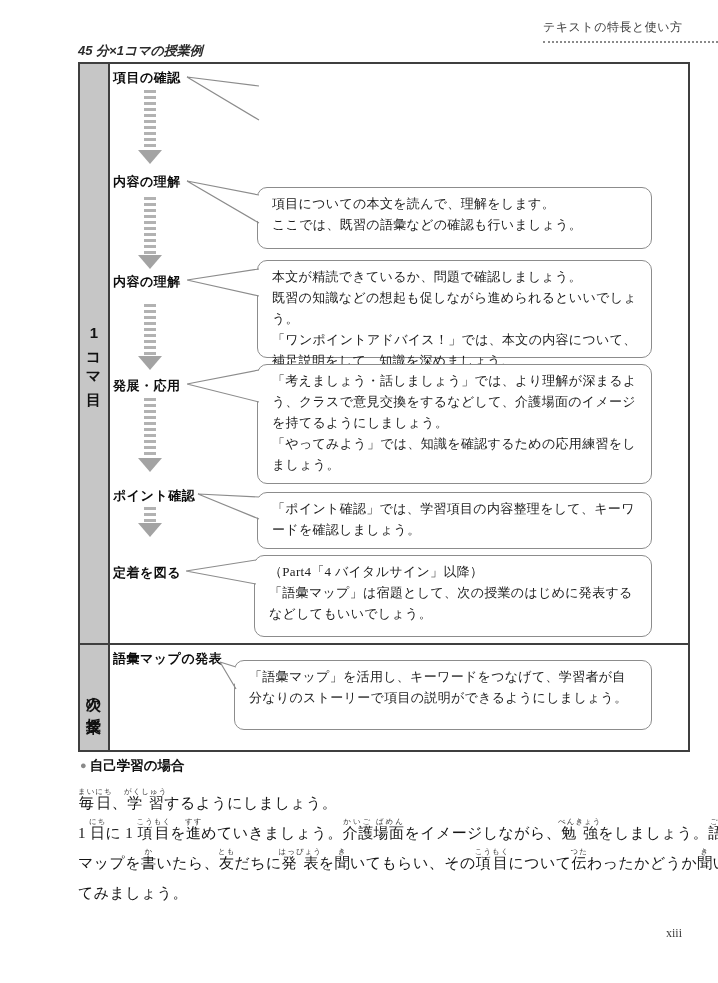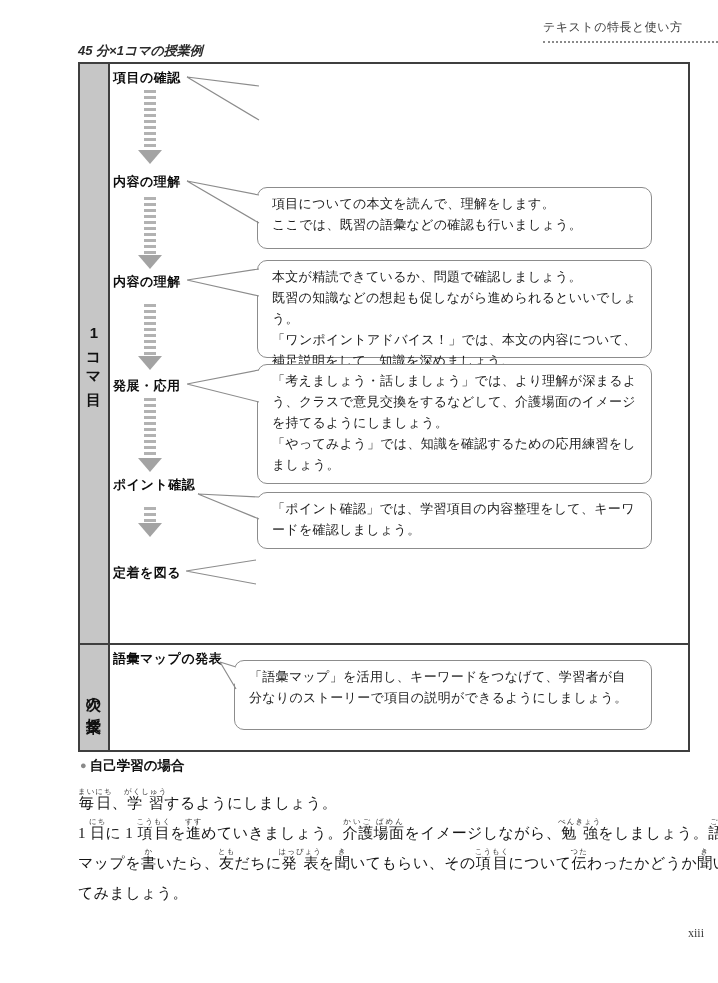--- a/index.html
+++ b/index.html
@@ -74,21 +74,21 @@
   }
   .bodyline{
     display:block;white-space:nowrap;height:30px;line-height:34px;letter-spacing:.4px;
   }
   ruby rt{
     font-size:7.5px;color:#333;letter-spacing:1px;
     font-family:"Liberation Serif","DejaVu Serif",serif;
   }
   
   .pageno{
-    position:absolute;right:14px;top:926px;width:60px;text-align:right;
+    position:absolute;right:14px;top:926px;width:60px;text-align:center;
     font-family:"Liberation Serif","DejaVu Serif",serif;font-size:12px;color:#3a3a3a;
   }
 </style>
 </head>
 <body>
 
 <div class="runhead">
   <span>テキストの特長と使い方</span>
 </div>
 
@@ -101,21 +101,21 @@
   </div>
   <div class="hdivider"></div>
   <div class="sidecell side2">
     <span class="vtext">次の授業</span>
   </div>
 
   <div class="steplabel" style="top:5px">項目の確認</div>
   <div class="steplabel" style="top:109px">内容の理解</div>
   <div class="steplabel" style="top:209px">内容の理解</div>
   <div class="steplabel" style="top:313px">発展・応用</div>
-  <div class="steplabel" style="top:412px">ポイント確認</div>
+  <div class="steplabel" style="top:423px">ポイント確認</div>
   <div class="steplabel" style="top:500px">定着を図る</div>
   <div class="steplabel" style="top:586px">語彙マップの発表</div>
 
   <div class="arrow" style="top:26px;height:60px"></div>
   <div class="arrow" style="top:133px;height:58px"></div>
   <div class="arrow" style="top:240px;height:52px"></div>
   <div class="arrow" style="top:334px;height:60px"></div>
   <div class="arrow" style="top:443px;height:16px"></div>
 
   <div class="bubble" style="left:177px;top:123px;width:395px;height:62px">
@@ -126,20 +126,24 @@
     <div class="note">本文が精読できているか、問題で確認しましょう。
 既習の知識などの想起も促しながら進められるといいでしょう。
 「ワンポイントアドバイス！」では、本文の内容について、補足説明をして、知識を深めましょう。</div>
   </div>
   <div class="bubble" style="left:177px;top:300px;width:395px;height:120px">
     <div class="note">「考えましょう・話しましょう」では、より理解が深まるよう、クラスで意見交換をするなどして、介護場面のイメージを持てるようにしましょう。
 「やってみよう」では、知識を確認するための応用練習をしましょう。</div>
   </div>
   <div class="bubble" style="left:177px;top:428px;width:395px;height:57px">
     <div class="note">「ポイント確認」では、学習項目の内容整理をして、キーワードを確認しましょう。</div>
+  </div>
+  <div class="bubble" style="left:174px;top:491px;width:398px;height:82px">
+    <div class="note">（Part4「4 バイタルサイン」以降）
+「語彙マップ」は宿題として、次の授業のはじめに発表するなどしてもいいでしょう。</div>
   </div>
   <div class="bubble" style="left:154px;top:596px;width:418px;height:70px">
     <div class="note">「語彙マップ」を活用し、キーワードをつなげて、学習者が自分なりのストーリーで項目の説明ができるようにしましょう。</div>
   </div>
 
   <svg class="tails" width="612" height="690" viewBox="0 0 612 690">
     <g>
       <polygon points="181,22 107,13 181,56" fill="#ffffff"></polygon>
       <path d="M179,22 L107,13 M179,56 L107,13" stroke="#8c8c8c" stroke-width="1.2" fill="none"></path>
     </g>

